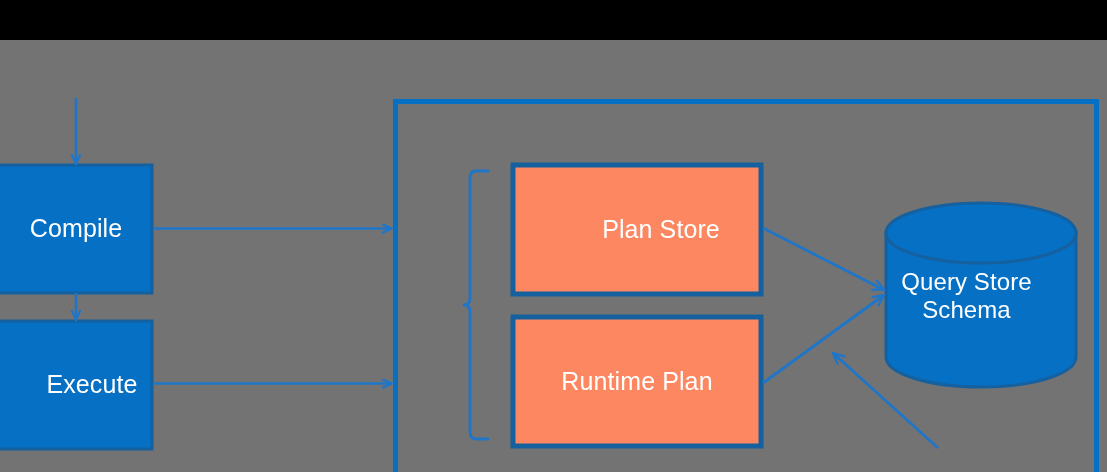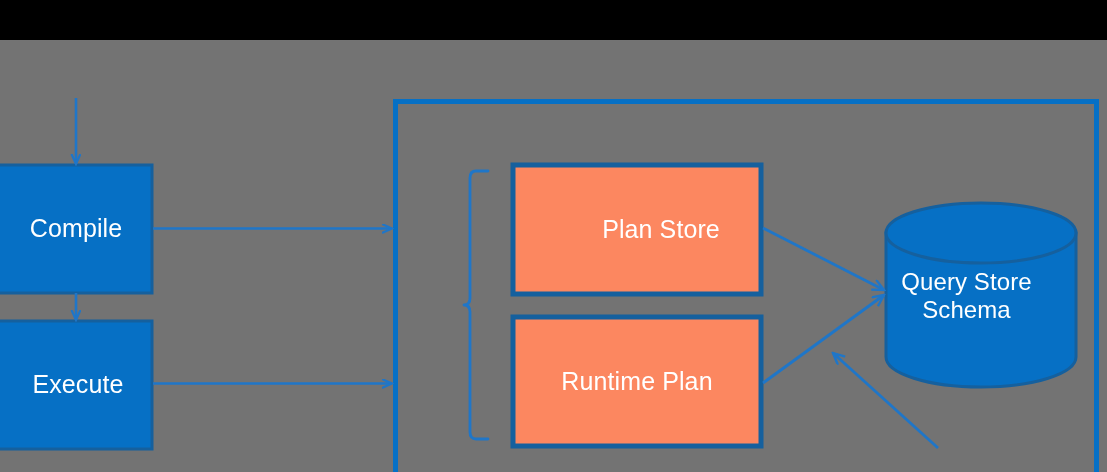--- a/index.html
+++ b/index.html
@@ -32,21 +32,21 @@
     font-family: "Liberation Sans", sans-serif;
     font-size: 25px;
     font-weight: 400;
     line-height: 1.18;
     text-align: center;
     letter-spacing: 0.1px;
     pointer-events: none;
     white-space: pre-line;
   }
   #label-compile   { left: 0px;   top: 125px; width: 152px; height: 128px; }
-  #label-execute   { left: 2px;   top: 281px; width: 152px; height: 128px; }
+  #label-execute   { left: 16px;   top: 281px; width: 152px; height: 128px; }
   #label-planstore { left: 511px; top: 123px; width: 300px; height: 133px; border-radius: 21px; }
   #label-runtime   { left: 511px; top: 275px; width: 252px; height: 134px; }
   #label-schema    { left: 885px; top: 176px; width: 163px; height: 160px; font-size: 24px; }
 </style>
 </head>
 <body>
 
 <div id="canvas">
 
   <svg class="layer" viewBox="0 0 1107 472">

